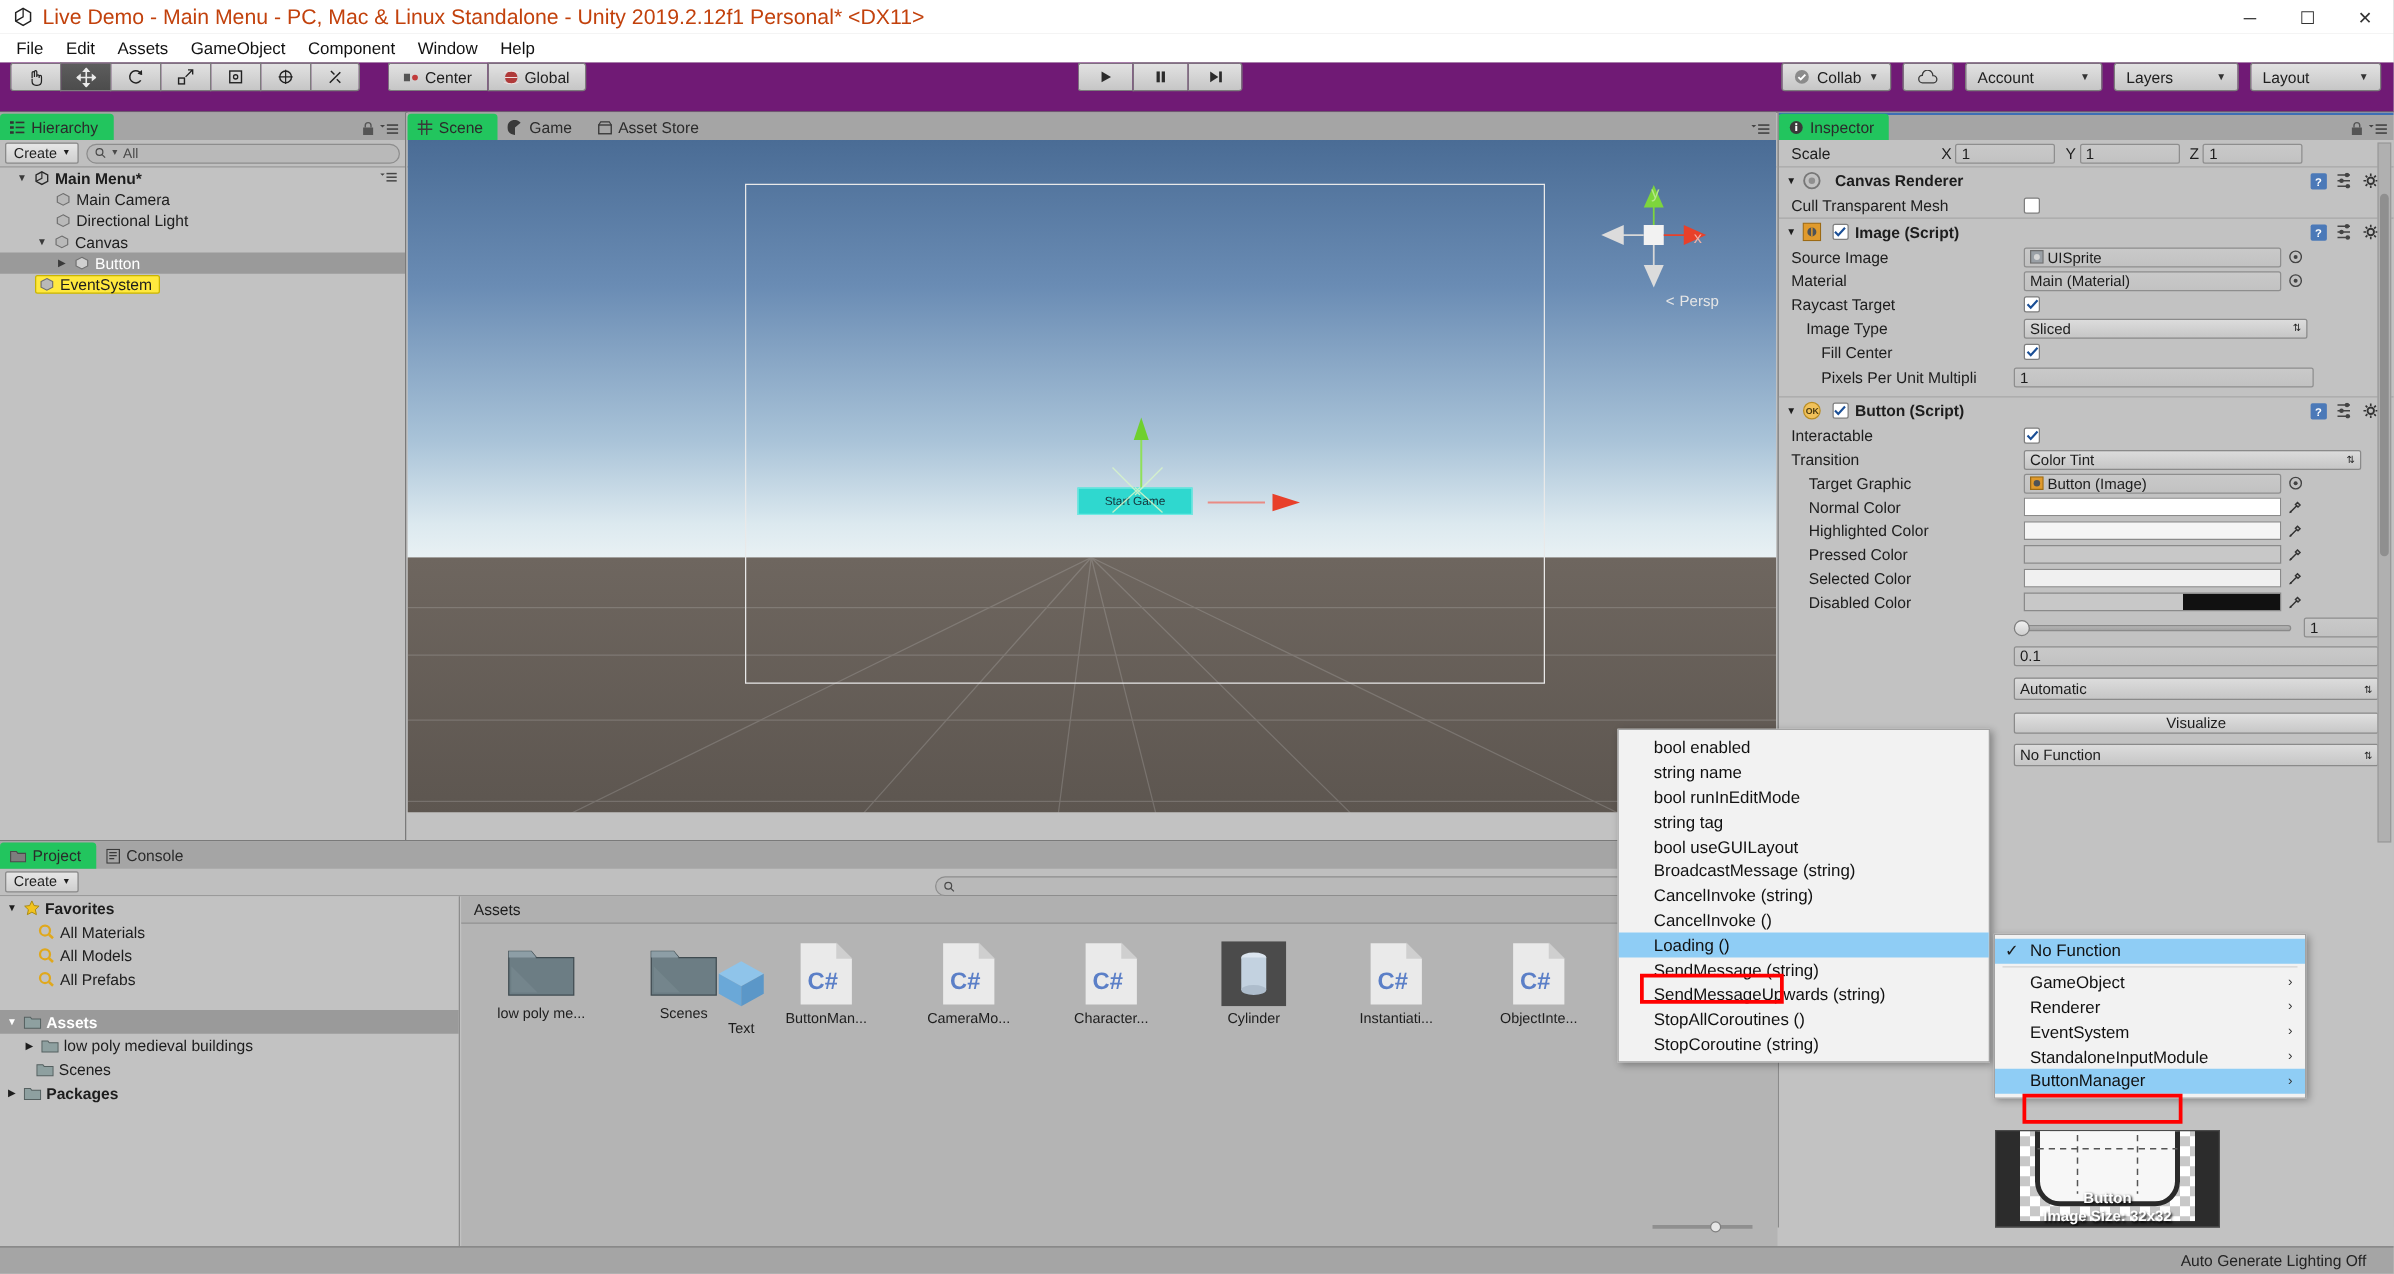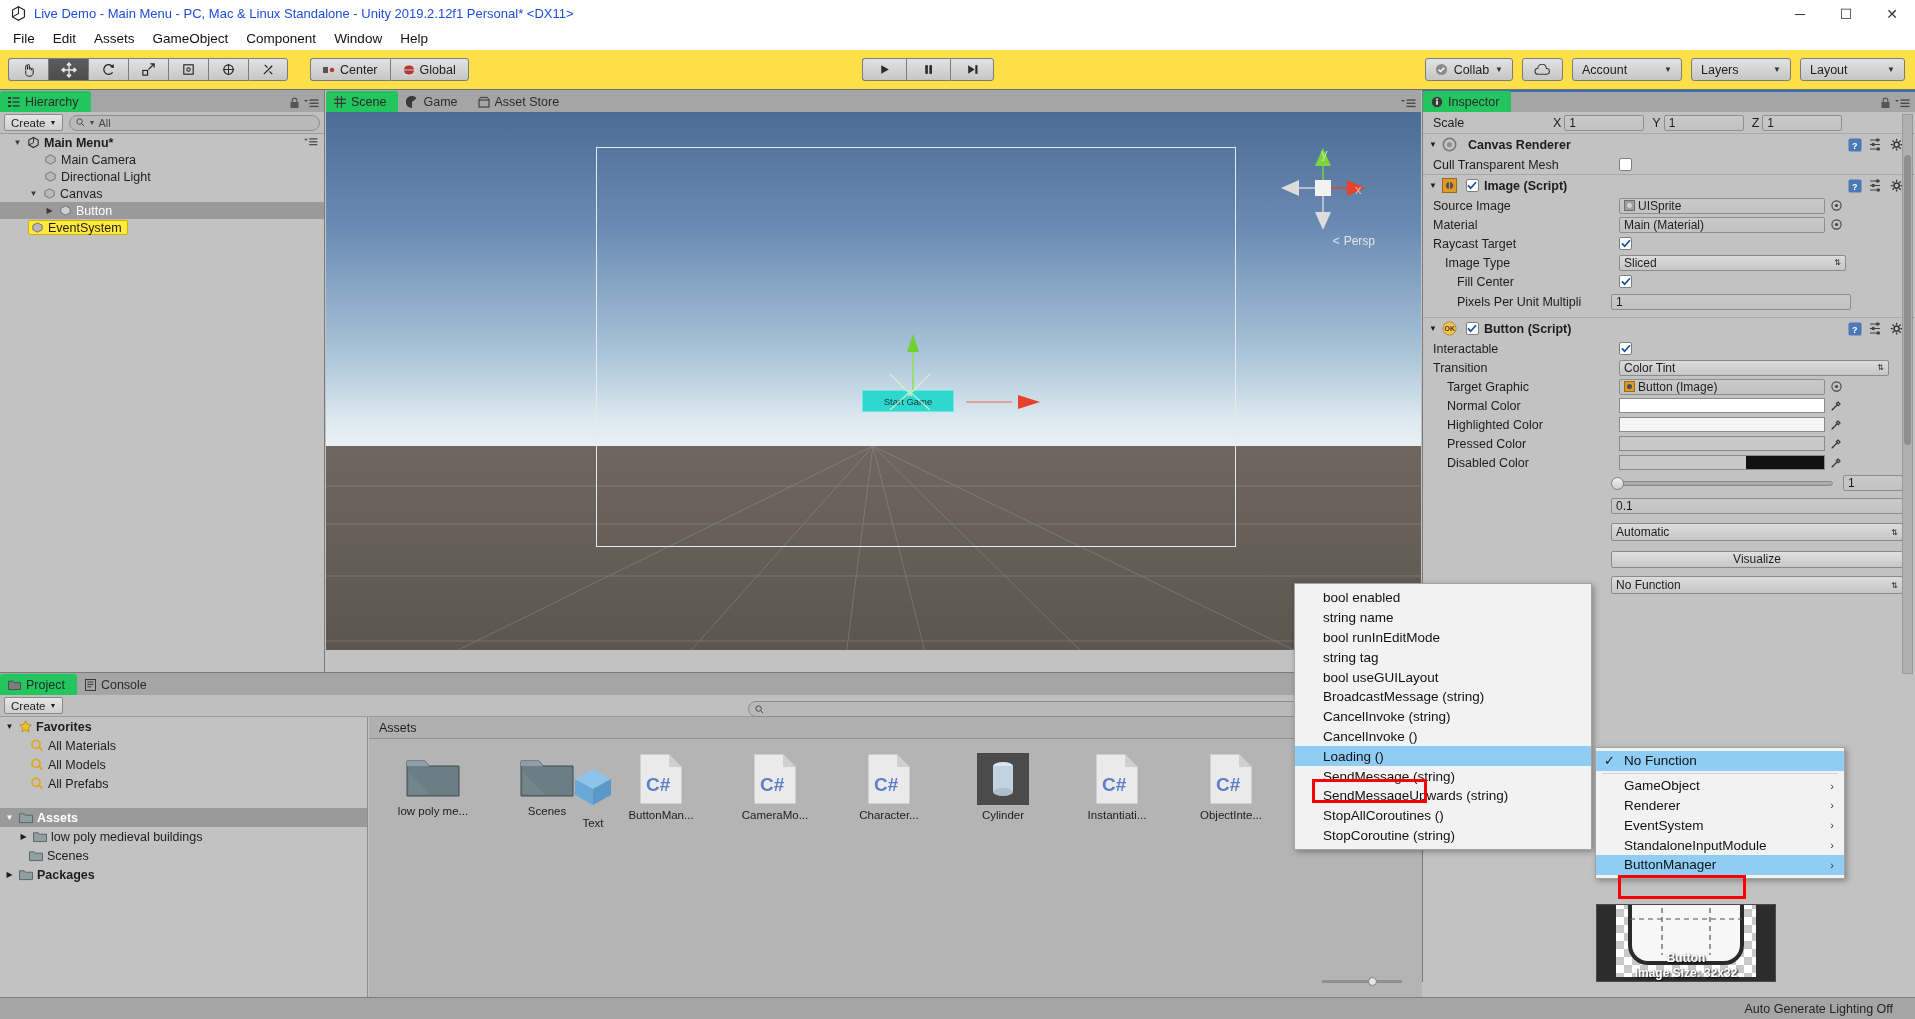--- a/index.html
+++ b/index.html
@@ -12,36 +12,36 @@
     -webkit-font-smoothing: antialiased;
   }
   .app { position:relative; width:1915px; height:1019px; }
 
   
   .titlebar {
     position:absolute; left:0; top:0; width:1915px; height:27px;
     background:#ffffff; display:flex; align-items:center;
   }
   .title-icon { width:20px; height:20px; margin-left:8px; margin-right:6px; display:flex; align-items:center; justify-content:center;}
-  .title-text { font-size:13px; color:#1d4ed8; }
+  .title-text { font-size:17px; color:#c2410c; }
   .win-btns { margin-left:auto; display:flex; height:27px; }
   .win-btn { width:46px; height:27px; display:flex; align-items:center; justify-content:center; color:#333; font-size:14px;}
 
   
   .menubar {
     position:absolute; left:0; top:27px; width:1915px; height:23px;
     background:#ffffff; display:flex; align-items:center; padding-left:4px;
   }
   .menu-item { padding:2px 9px; font-size:13.5px; color:#111; }
 
   
   .toolbar {
     position:absolute; left:0; top:50px; width:1915px; height:40px;
-    background:#fde047; border-bottom:1px solid #6f6f6f;
-    display:flex; align-items:center;
+    background:#701a75; border-bottom:1px solid #6f6f6f;
+    display:flex; align-items:flex-start;
   }
   .tb-group { display:flex; align-items:center; margin-left:8px; }
   .tb-btn {
     width:40px; height:23px; background:linear-gradient(#e2e2e2,#c6c6c6);
     border:1px solid #7c7c7c; border-right:none;
     display:flex; align-items:center; justify-content:center;
   }
   .tb-btn:first-child { border-radius:3px 0 0 3px; }
   .tb-btn:last-child { border-right:1px solid #7c7c7c; border-radius:0 3px 3px 0; }
   .tb-btn.active { background:linear-gradient(#5d5d5d,#4c4c4c); }
@@ -773,20 +773,28 @@
       </div>
       <div class="row">
         <span class="lbl" style="width:186px; padding-left:14px;">Pressed Color</span>
         <div class="colorswatch" style="width:206px; background:#C8C8C8;"></div>
         <svg width="12" height="12" viewBox="0 0 12 12" style="margin-left:5px;">
             <path d="M2 10l5-5M8 2l2 2-1.6 1.6-2-2z" stroke="#333" stroke-width="1.2" fill="none"></path>
             <path d="M1.4 10.6l.8-2.2 1.4 1.4z" fill="#333"></path>
           </svg>
       </div>
       <div class="row">
+        <span class="lbl" style="width:186px; padding-left:14px;">Selected Color</span>
+        <div class="colorswatch" style="width:206px; background:#F0F0F0;"></div>
+        <svg width="12" height="12" viewBox="0 0 12 12" style="margin-left:5px;">
+            <path d="M2 10l5-5M8 2l2 2-1.6 1.6-2-2z" stroke="#333" stroke-width="1.2" fill="none"></path>
+            <path d="M1.4 10.6l.8-2.2 1.4 1.4z" fill="#333"></path>
+          </svg>
+      </div>
+      <div class="row">
         <span class="lbl" style="width:186px; padding-left:14px;">Disabled Color</span>
         <div class="colorswatch" style="width:206px; background:linear-gradient(to right,#C8C8C8 0%,#C8C8C8 62%,#111 62%,#111 100%);"></div>
         <svg width="12" height="12" viewBox="0 0 12 12" style="margin-left:5px;">
             <path d="M2 10l5-5M8 2l2 2-1.6 1.6-2-2z" stroke="#333" stroke-width="1.2" fill="none"></path>
             <path d="M1.4 10.6l.8-2.2 1.4 1.4z" fill="#333"></path>
           </svg>
       </div>
 
       <div class="row" style="height:22px; padding-left:188px;">
         <div style="width:222px; height:14px; display:flex; align-items:center; position:relative;">

